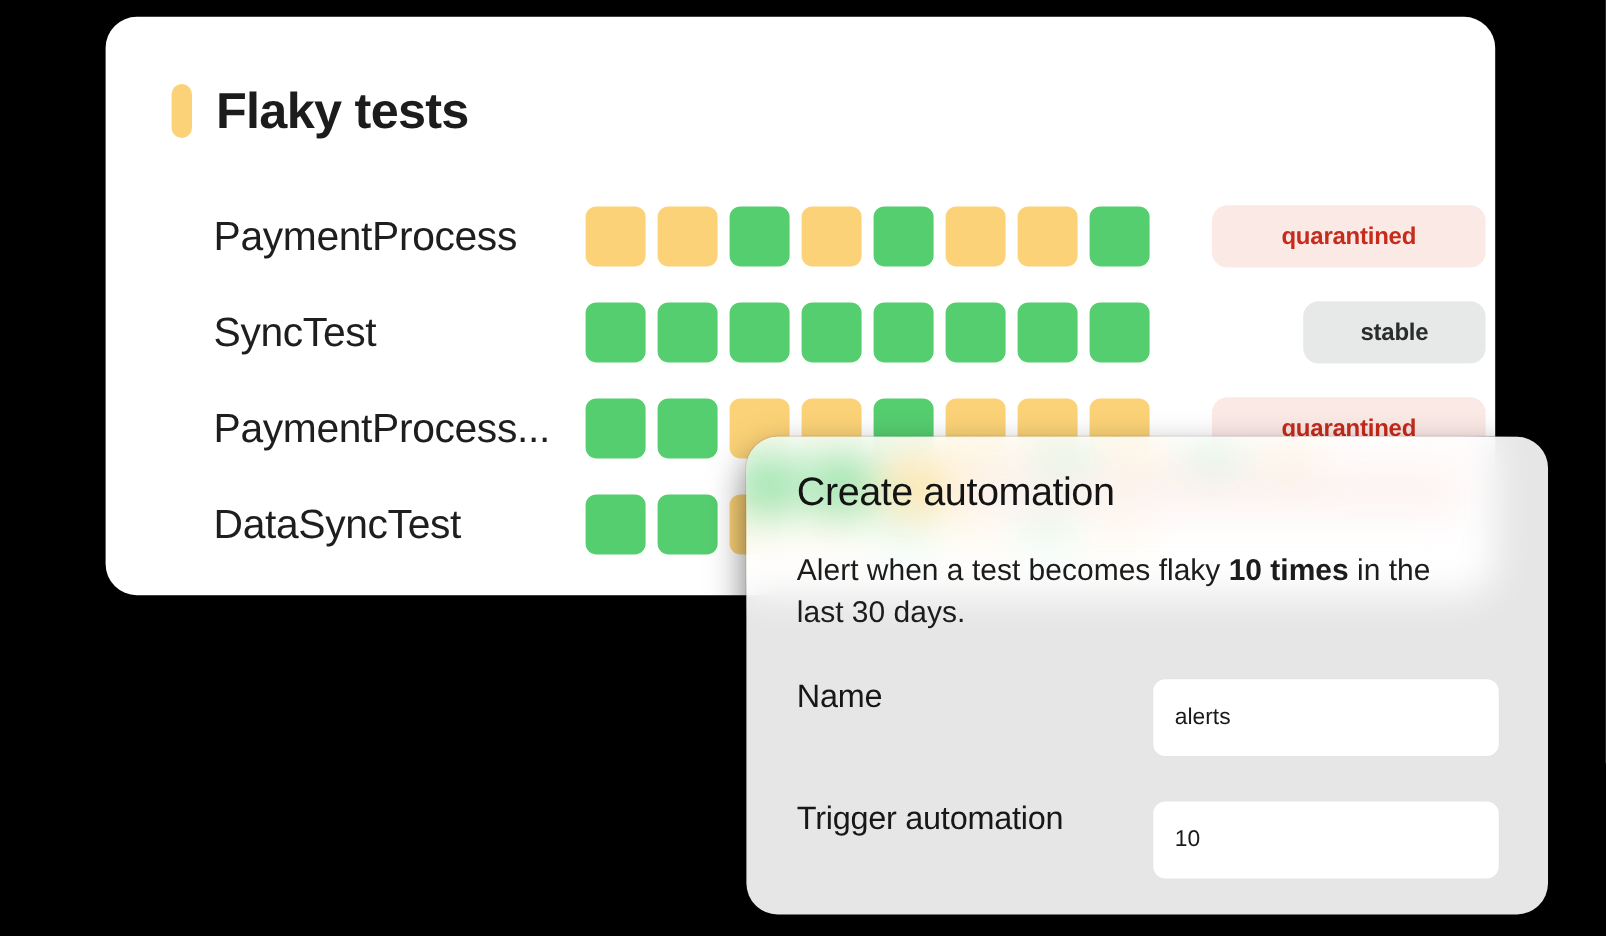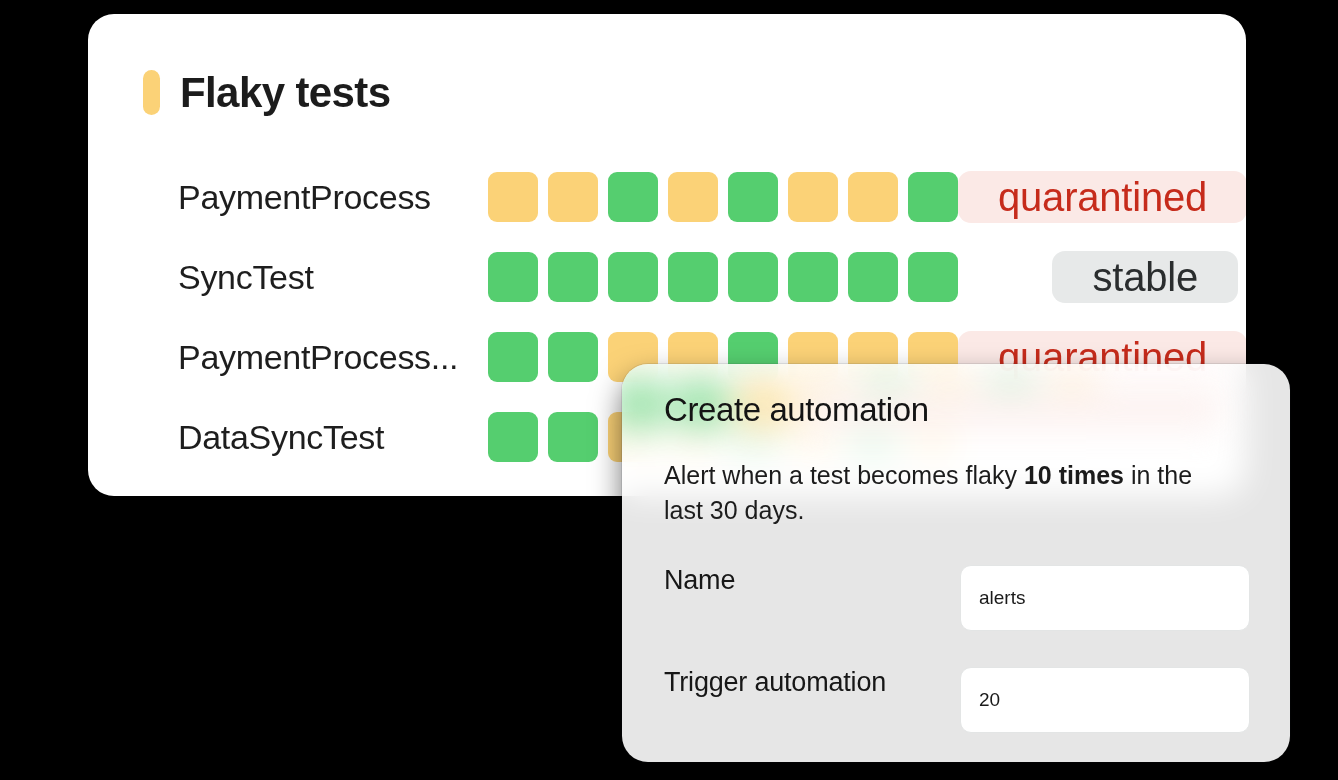--- a/index.html
+++ b/index.html
@@ -102,24 +102,25 @@
     display: flex;
     justify-content: flex-end;
     padding-right: 0px;
   }
 
   .badge {
     display: inline-flex;
     align-items: center;
     justify-content: center;
     height: 52px;
-    padding: 0 40px;
+    padding: 0 26px;
     border-radius: 13px;
-    font-size: 40px;
+    font-size: 20px;
     letter-spacing: -0.2px;
+    font-weight: bold;
   }
   .badge.quarantined {
     background: #FBE9E6;
     color: #C62B1B;
     min-width: 228px;
   }
   .badge.stable {
     background: #E7E9E9;
     color: #2A2D2E;
     min-width: 152px;
@@ -304,18 +305,18 @@
         <span>Alert when a test becomes flaky </span><b>10 times</b><span> in the last 30 days.</span>
       </div>
 
       <div class="field-row">
         <div class="field-label">Name</div>
         <div class="field-input">alerts</div>
       </div>
 
       <div class="field-row">
         <div class="field-label">Trigger automation</div>
-        <div class="field-input">20</div>
+        <div class="field-input">10</div>
       </div>
     </div>
   </div>
 
 </div>
 
 </body></html>

